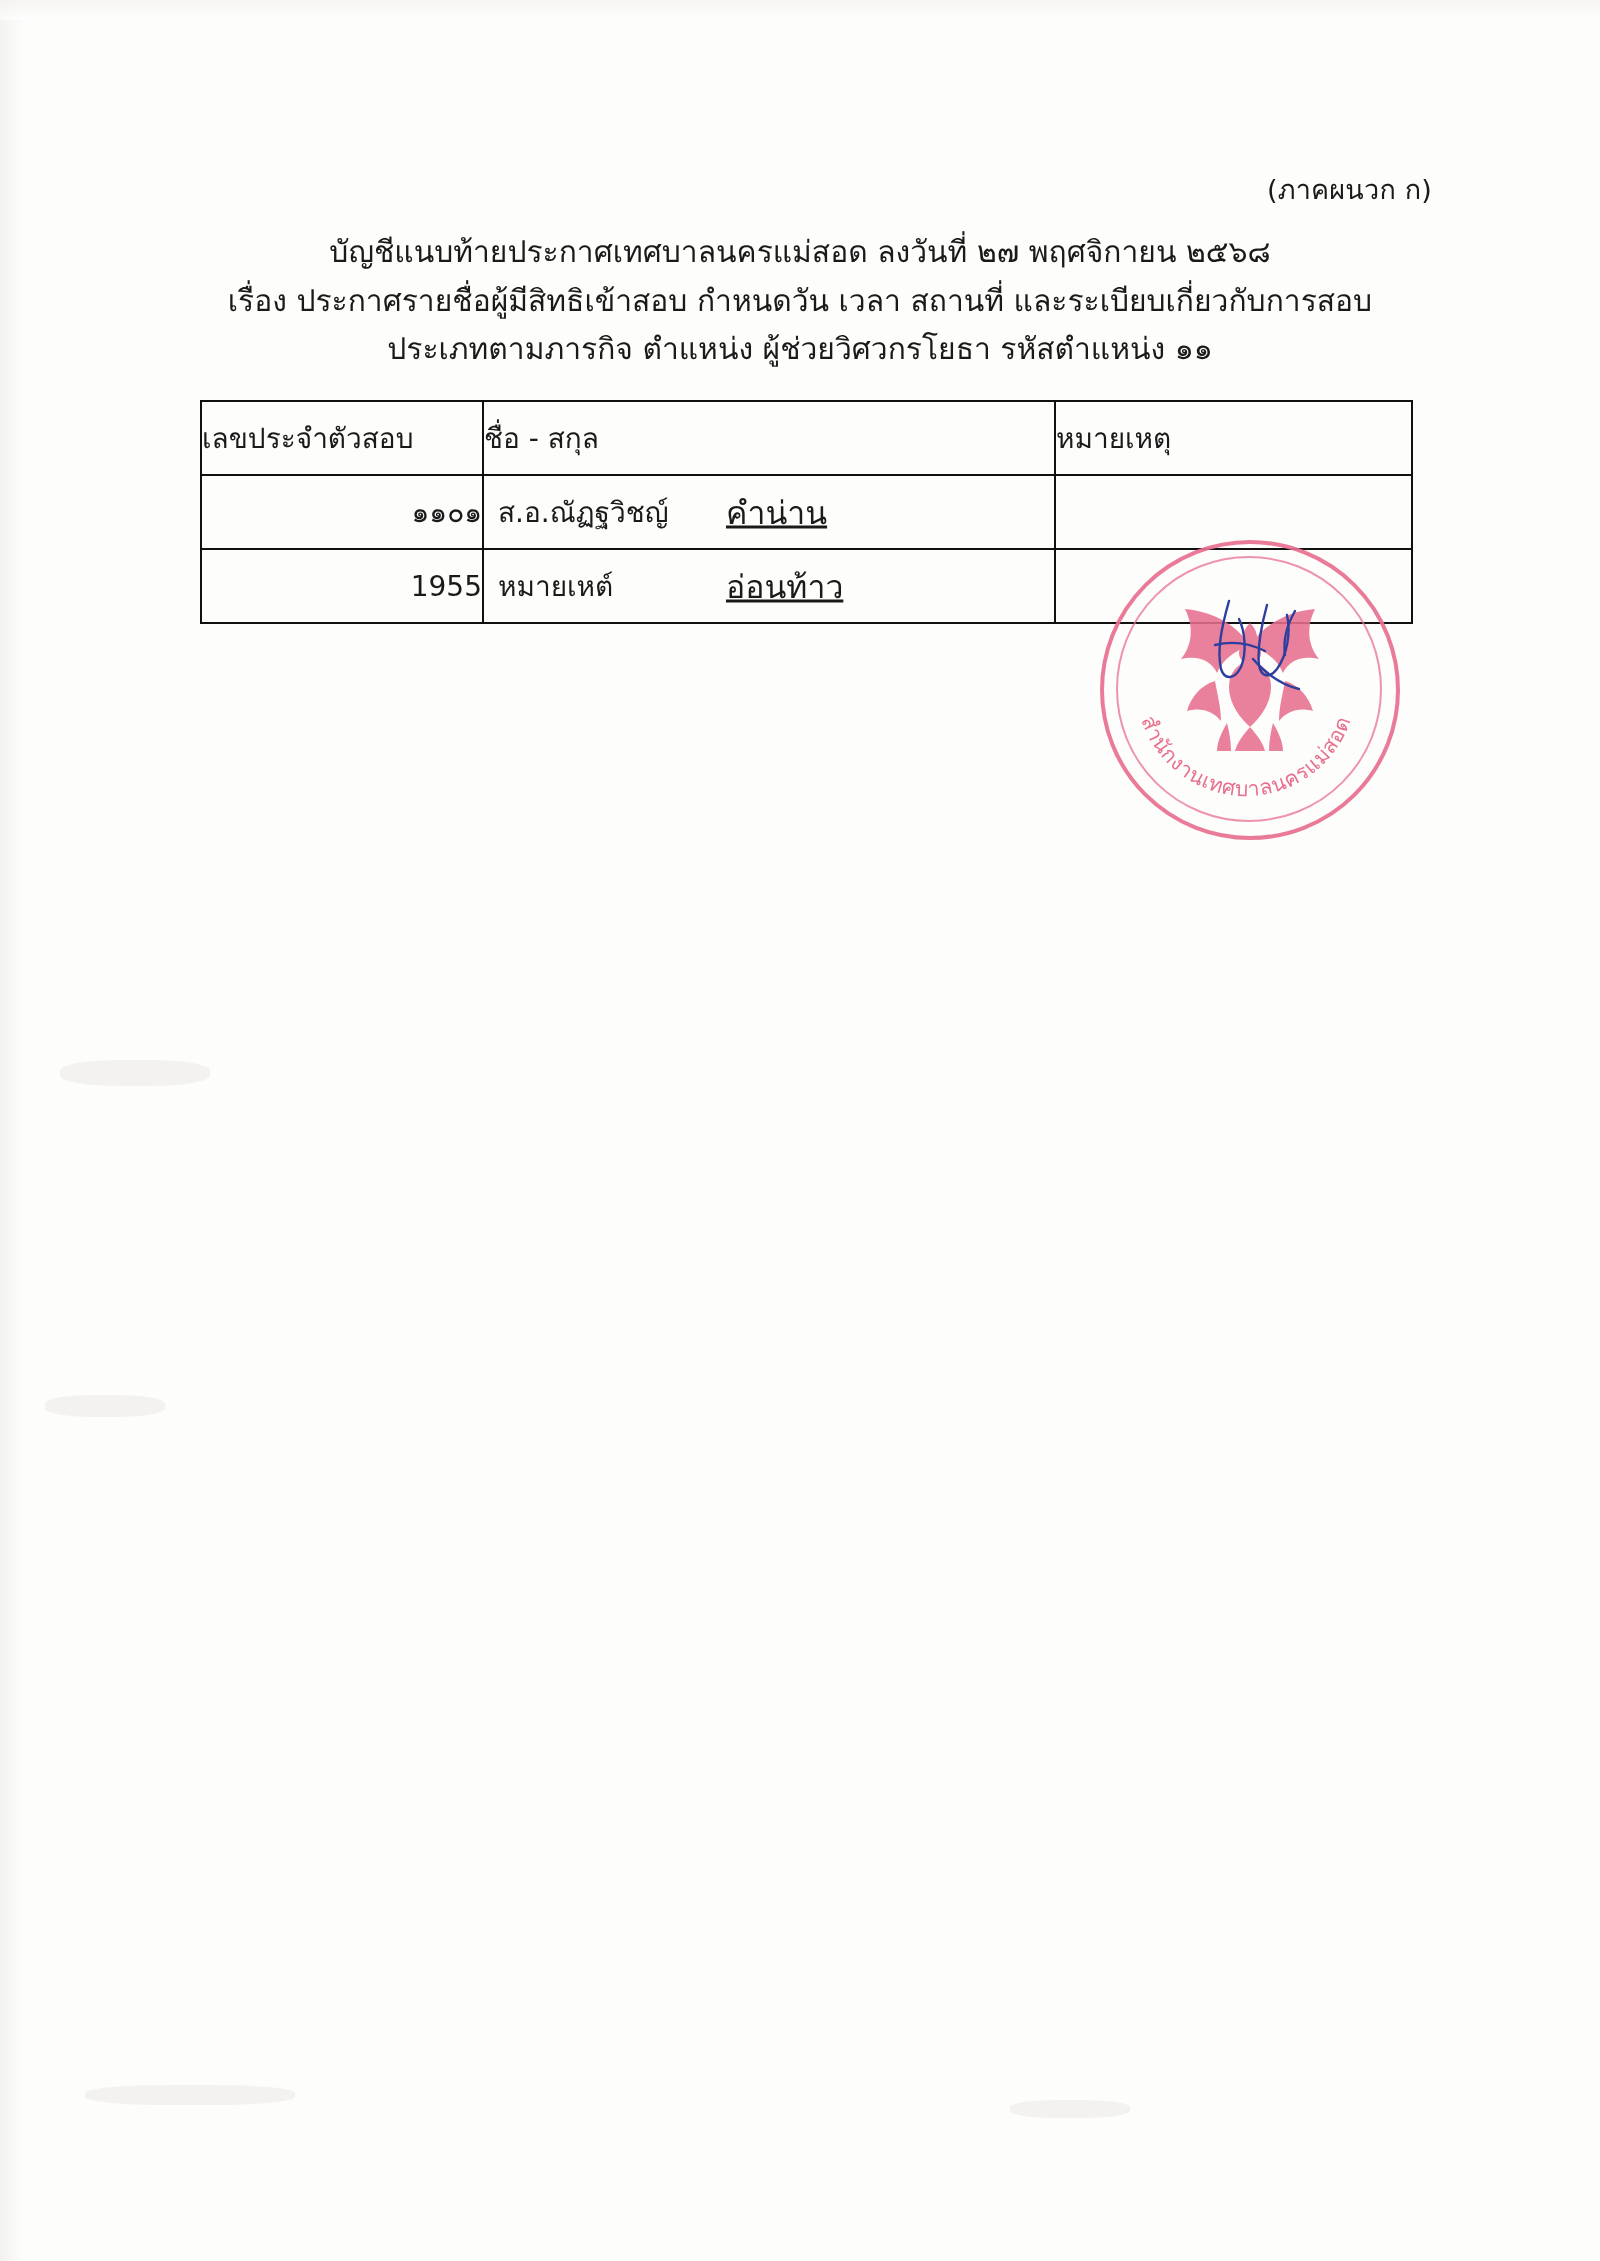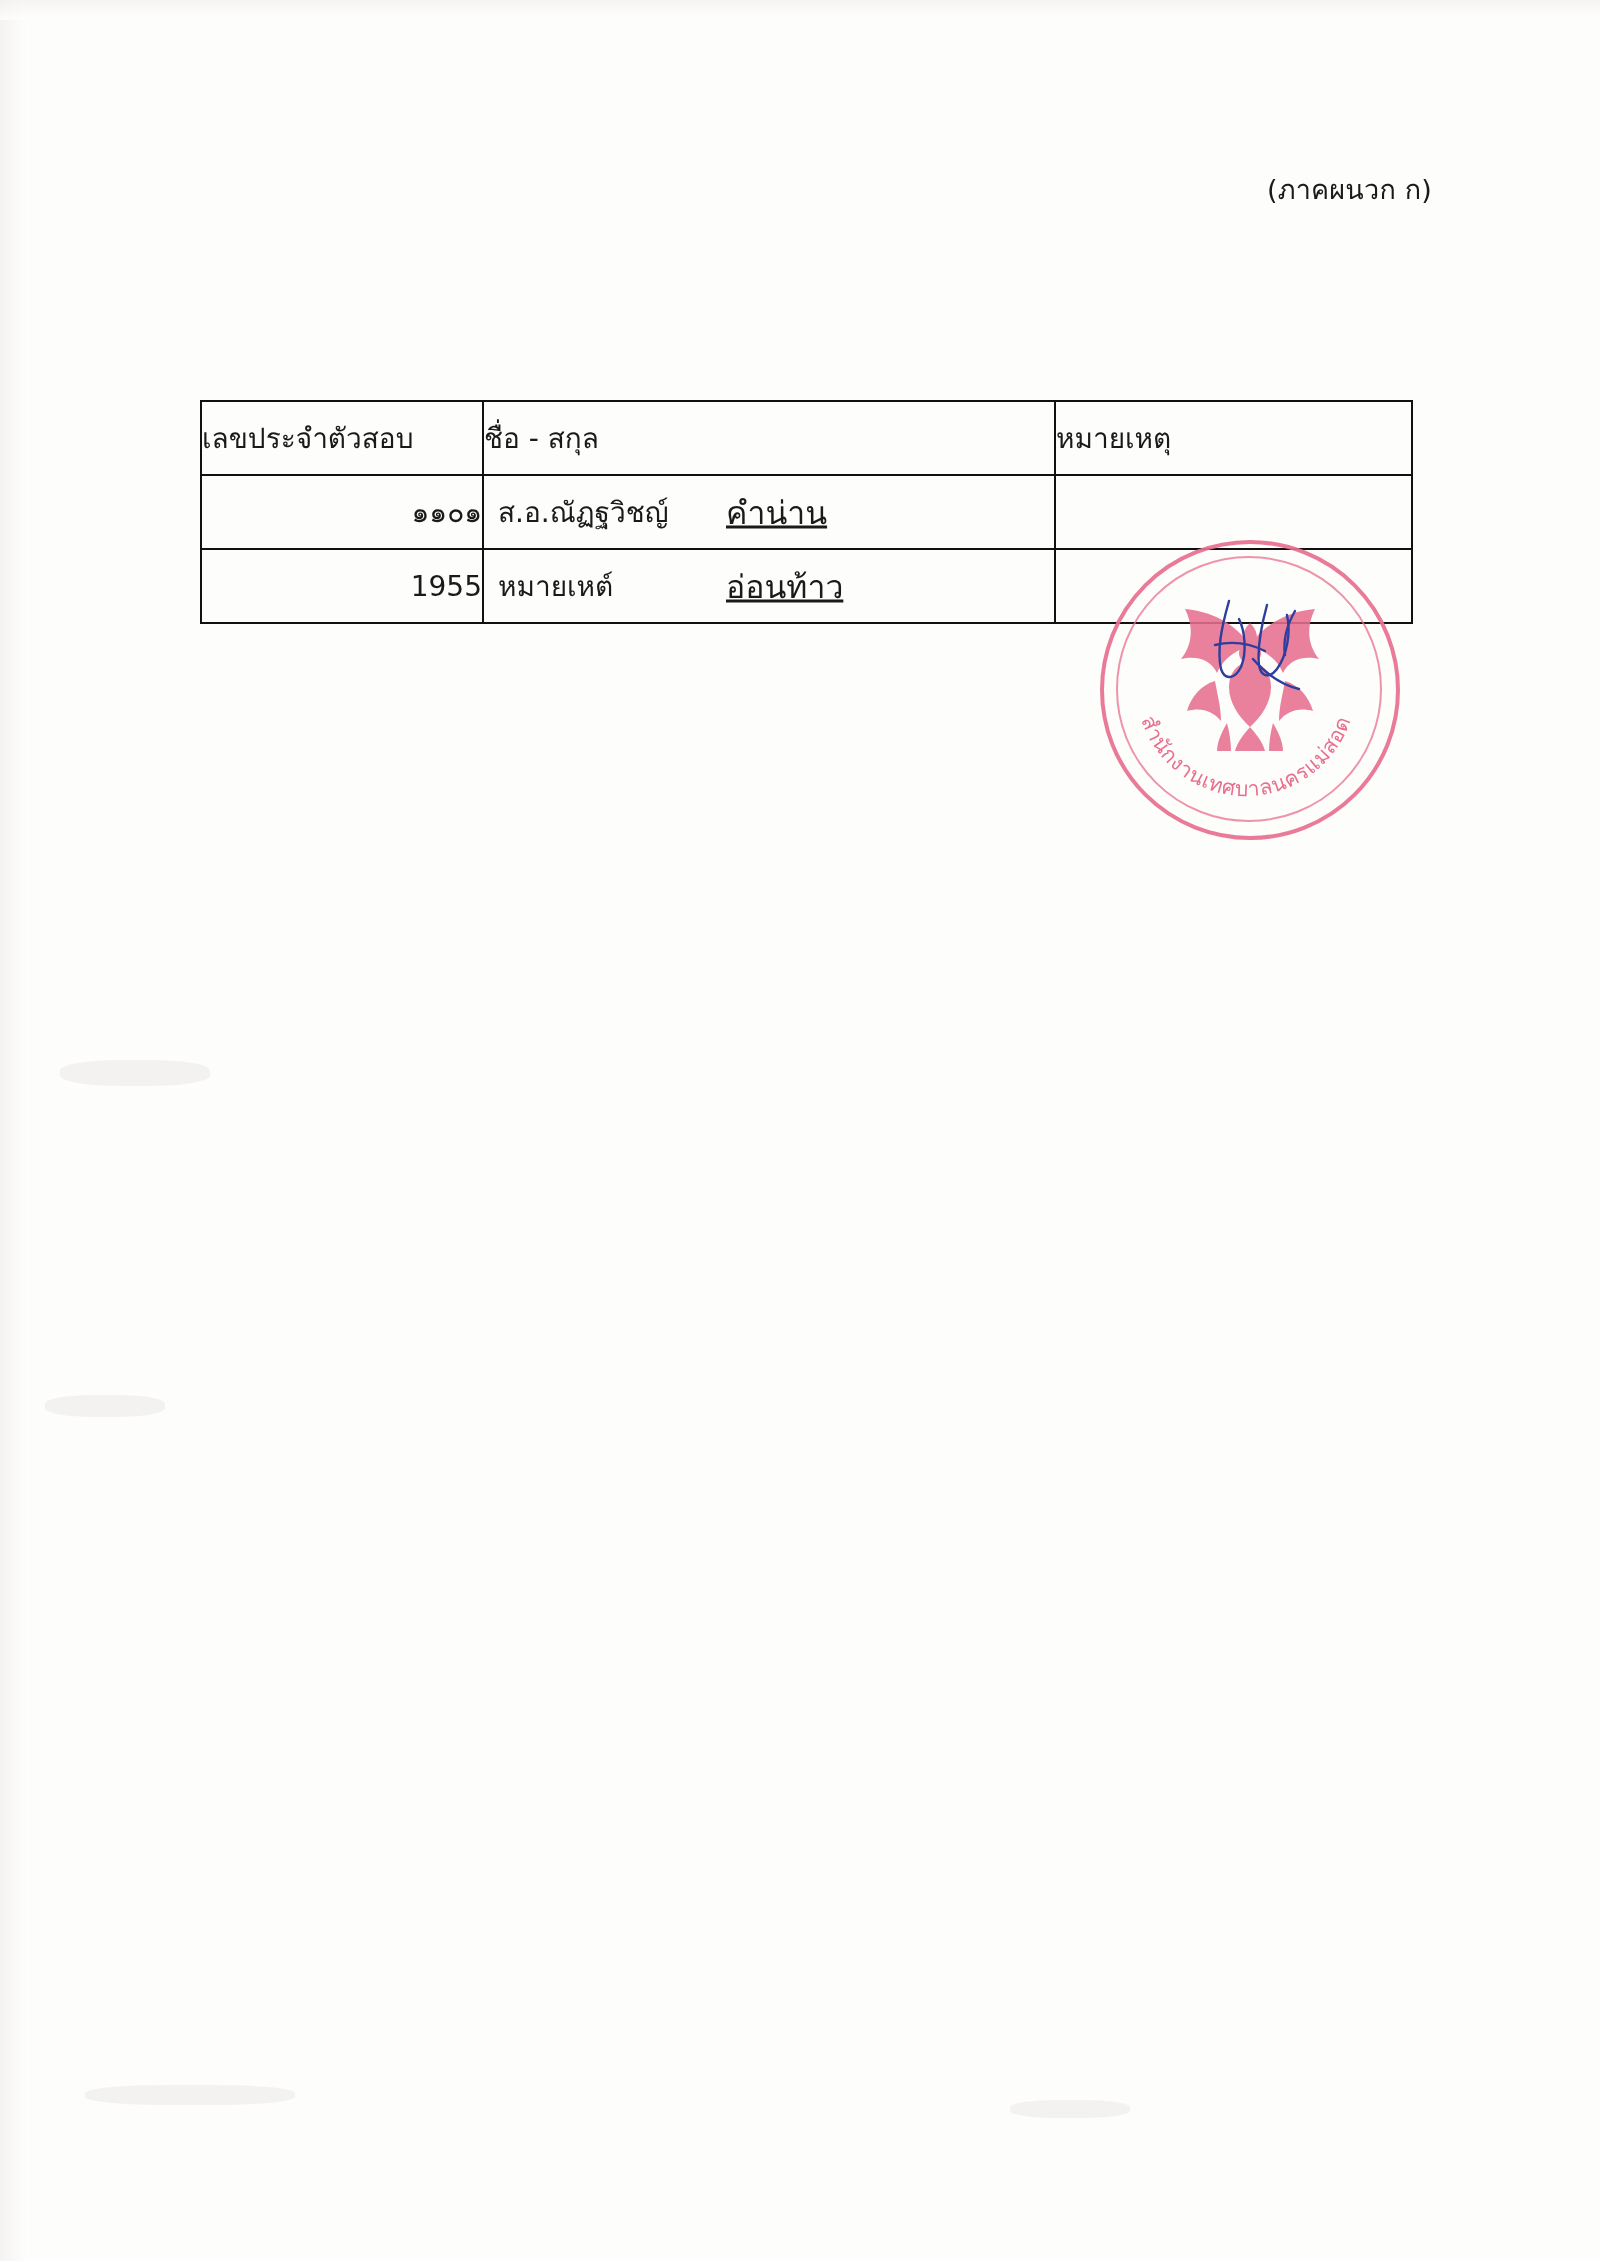--- a/index.html
+++ b/index.html
@@ -176,20 +176,25 @@
   <div class="scan-edge-left"></div>
   <div class="scan-edge-top"></div>
 
   <div class="smudge s1"></div>
   <div class="smudge s2"></div>
   <div class="smudge s3"></div>
   <div class="smudge s4"></div>
 
   <div class="appendix-label">(ภาคผนวก ก)</div>
 
+  <div class="title-block">
+    <div class="title-line">บัญชีแนบท้ายประกาศเทศบาลนครแม่สอด ลงวันที่ ๒๗ พฤศจิกายน ๒๕๖๘</div>
+    <div class="title-line">เรื่อง ประกาศรายชื่อผู้มีสิทธิเข้าสอบ กำหนดวัน เวลา สถานที่ และระเบียบเกี่ยวกับการสอบ</div>
+    <div class="title-line">ประเภทตามภารกิจ ตำแหน่ง ผู้ช่วยวิศวกรโยธา รหัสตำแหน่ง ๑๑</div>
+  </div>
 
   <table class="roster">
     <thead>
       <tr>
         <th class="col-id hdr">เลขประจำตัวสอบ</th>
         <th class="col-name hdr">ชื่อ - สกุล</th>
         <th class="col-note hdr">หมายเหตุ</th>
       </tr>
     </thead>
     <tbody>

